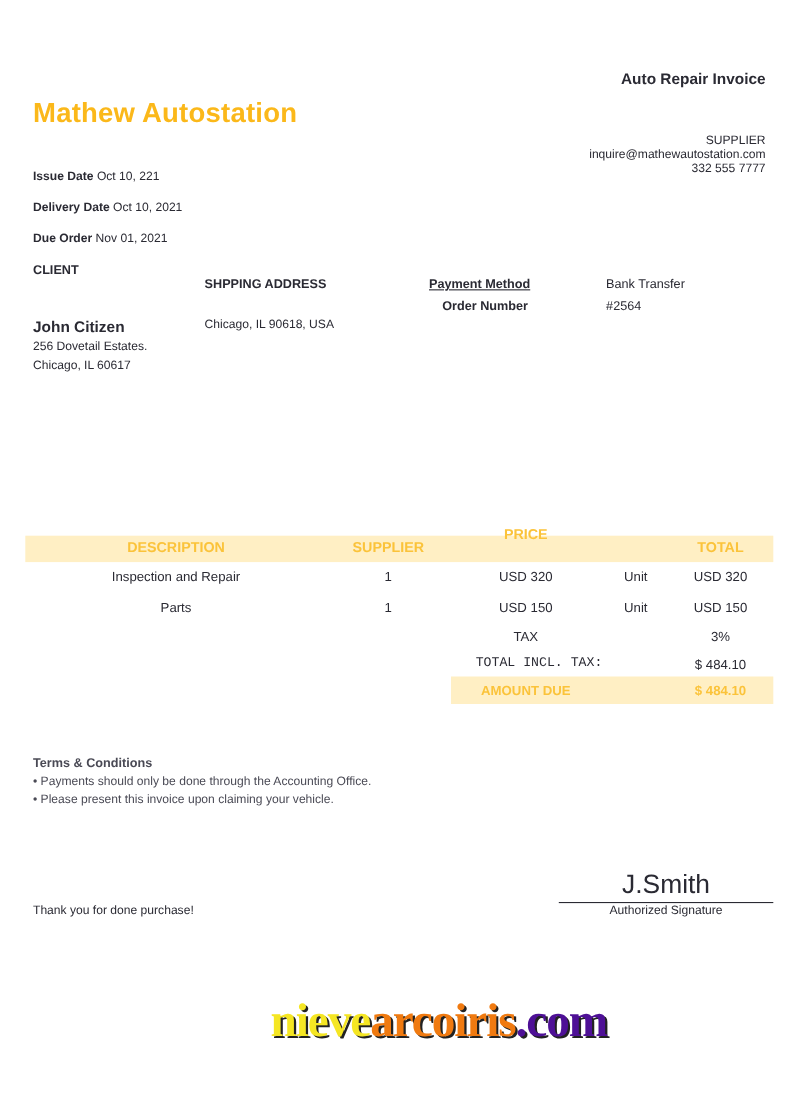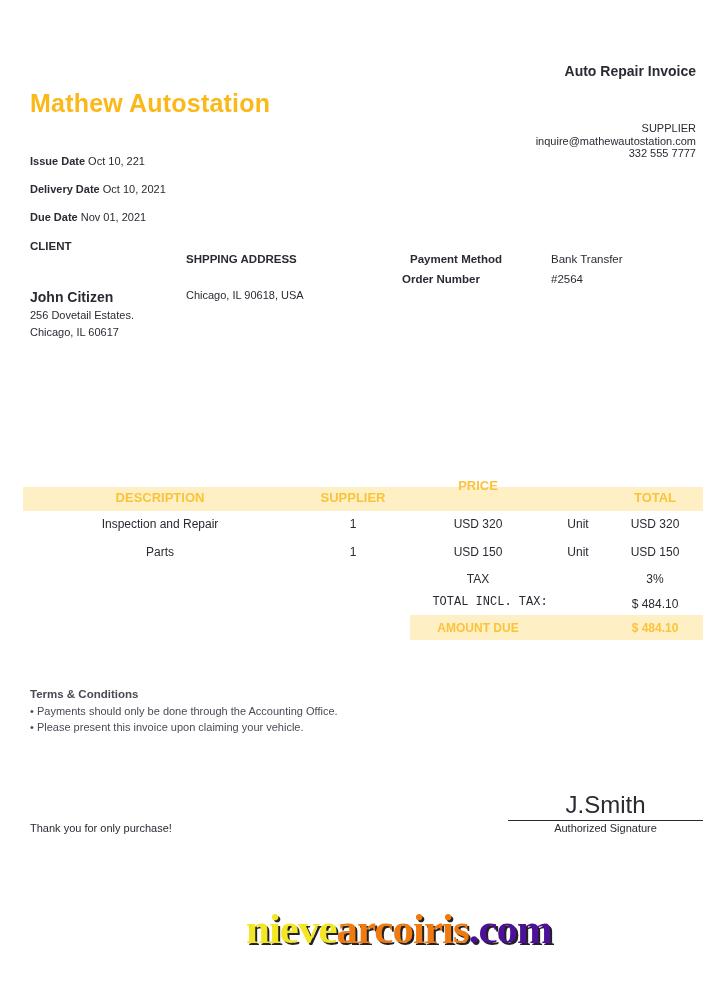--- a/index.html
+++ b/index.html
@@ -52,35 +52,35 @@
 
   <div class="abs date-row" style="top:155px;">
     <b>Issue Date</b>
     <span>Oct 10, 221</span>
   </div>
   <div class="abs date-row" style="top:183px;">
     <b>Delivery Date</b>
     <span>Oct 10, 2021</span>
   </div>
   <div class="abs date-row" style="top:211px;">
-    <b>Due Date</b>
+    <b>Due Order</b>
     <span>Nov 01, 2021</span>
   </div>
 
   <div class="abs sec-label" style="left:30px; top:240px;">CLIENT</div>
   <div class="abs sec-label" style="left:186px; top:253px;">SHPPING ADDRESS</div>
 
   <div class="abs client-name">John Citizen</div>
   <div class="abs client-addr">
     <div>256 Dovetail Estates.</div>
     <div>Chicago, IL 60617</div>
   </div>
   <div class="abs ship-addr">Chicago, IL 90618, USA</div>
 
-  <div class="abs pay-label" style="left:410px; top:253px;">Payment Method</div>
+  <div class="abs pay-label" style="left:390px; top:253px;text-decoration:underline;">Payment Method</div>
   <div class="abs pay-val" style="left:551px; top:253px;">Bank Transfer</div>
   <div class="abs pay-label" style="left:402px; top:273px;">Order Number</div>
   <div class="abs pay-val" style="left:551px; top:273px;">#2564</div>
 
   <div>
     <div class="band" style="left:23px; top:487px; width:680px; height:24px;"></div>
     <div class="abs th" style="left:60px; width:200px; top:490px;">DESCRIPTION</div>
     <div class="abs th" style="left:303px; width:100px; top:490px;">SUPPLIER</div>
     <div class="abs th" style="left:428px; width:100px; top:478px;">PRICE</div>
     <div class="abs th" style="left:605px; width:100px; top:490px;">TOTAL</div>
@@ -115,21 +115,21 @@
   <div class="abs terms-title">Terms &amp; Conditions</div>
   <div class="abs terms-item" style="top:705px;">
     <span>•</span>
     <span>Payments should only be done through the Accounting Office.</span>
   </div>
   <div class="abs terms-item" style="top:721px;">
     <span>•</span>
     <span>Please present this invoice upon claiming your vehicle.</span>
   </div>
 
-  <div class="abs thanks">Thank you for only purchase!</div>
+  <div class="abs thanks">Thank you for done purchase!</div>
   <div class="abs sig-name">J.Smith</div>
   <div class="sig-line"></div>
   <div class="abs sig-label">Authorized Signature</div>
 
   <div class="abs watermark">
     <span class="wm1">nieve</span><span class="wm2">arcoiris</span><span class="wm3">.com</span>
   </div>
 </div>
 
 </body></html>

